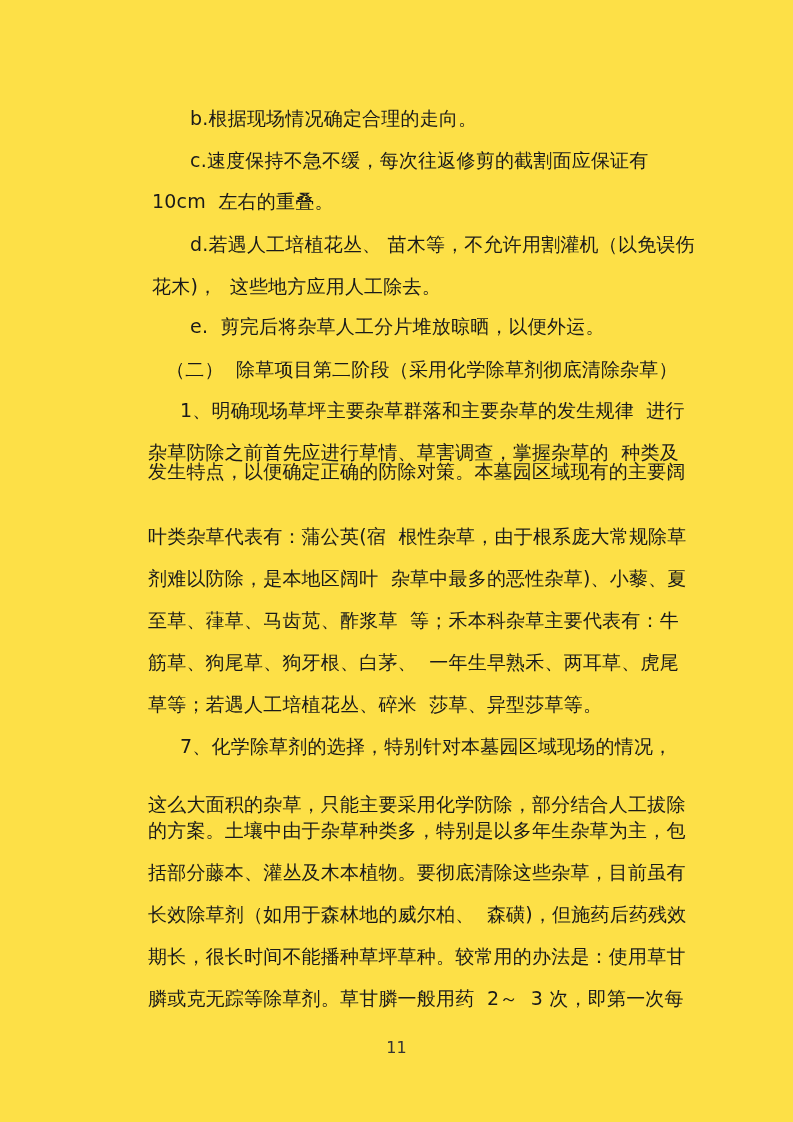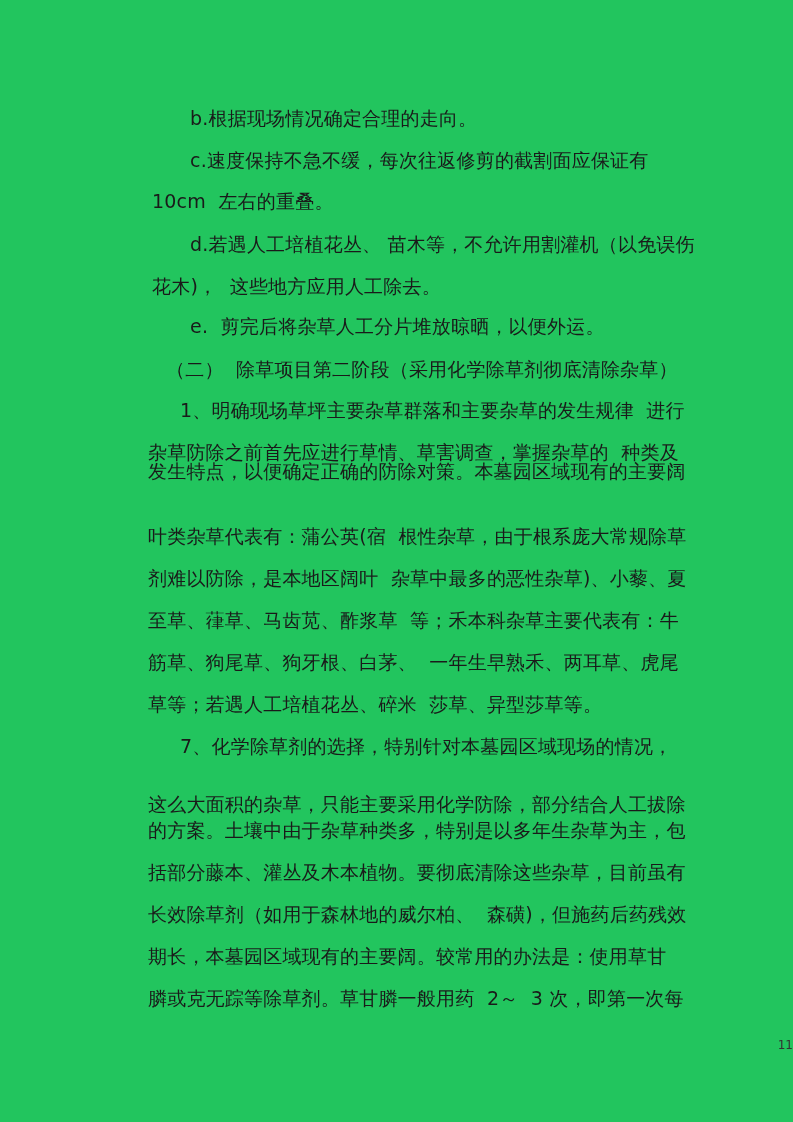--- a/index.html
+++ b/index.html
@@ -1,21 +1,21 @@
 <!DOCTYPE html>
 <html><head>
   <meta charset="utf-8">
   <style>
     html, body { margin: 0; padding: 0; background: #ffffff; }
     body { width: 793px; height: 1122px; position: relative; overflow: hidden;
            font-family: "DejaVu Sans", "Liberation Sans", sans-serif; color: #1a1a1a; }
-    .page { position: absolute; left: 0; top: 0; width: 793px; height: 1122px; background: #22c55e; }
+    .page { position: absolute; left: 0; top: 0; width: 793px; height: 1122px; background: #fde047; }
     .line { position: absolute; font-size: 19px; line-height: 24px; white-space: pre; letter-spacing: 0.2px; }
-    .footer { position: absolute; top: 1038px; left: 0; width: 793px; text-align: right;
-              font-size: 12px; color: #333; }
+    .footer { position: absolute; top: 1038px; left: 0; width: 793px; text-align: center;
+              font-size: 16px; color: #333; }
   </style>
 </head>
 <body>
 
 <div class="page">
   <div class="line" style="left: 190px; top: 106px;">b.根据现场情况确定合理的走向。</div>
   <div class="line" style="left: 190px; top: 148px;">c.速度保持不急不缓，每次往返修剪的截割面应保证有</div>
   <div class="line" style="left: 152px; top: 189px;">10cm  左右的重叠。</div>
   <div class="line" style="left: 190px; top: 232px;">d.若遇人工培植花丛、 苗木等，不允许用割灌机（以免误伤</div>
   <div class="line" style="left: 152px; top: 274px;">花木)，  这些地方应用人工除去。</div>
@@ -27,17 +27,17 @@
   <div class="line" style="left: 148px; top: 524px;">叶类杂草代表有：蒲公英(宿  根性杂草，由于根系庞大常规除草</div>
   <div class="line" style="left: 148px; top: 566px;">剂难以防除，是本地区阔叶  杂草中最多的恶性杂草)、小藜、夏</div>
   <div class="line" style="left: 148px; top: 608px;">至草、葎草、马齿苋、酢浆草  等；禾本科杂草主要代表有：牛</div>
   <div class="line" style="left: 148px; top: 650px;">筋草、狗尾草、狗牙根、白茅、  一年生早熟禾、两耳草、虎尾</div>
   <div class="line" style="left: 148px; top: 692px;">草等；若遇人工培植花丛、碎米  莎草、异型莎草等。</div>
   <div class="line" style="left: 180px; top: 734px;">7、化学除草剂的选择，特别针对本墓园区域现场的情况，</div>
   <div class="line" style="left: 148px; top: 792px;">这么大面积的杂草，只能主要采用化学防除，部分结合人工拔除</div>
   <div class="line" style="left: 148px; top: 818px; text-align: center;">的方案。土壤中由于杂草种类多，特别是以多年生杂草为主，包</div>
   <div class="line" style="left: 148px; top: 860px;">括部分藤本、灌丛及木本植物。要彻底清除这些杂草，目前虽有</div>
   <div class="line" style="left: 148px; top: 902px;">长效除草剂（如用于森林地的威尔柏、  森磺)，但施药后药残效</div>
-  <div class="line" style="left: 148px; top: 944px;">期长，本墓园区域现有的主要阔。较常用的办法是：使用草甘</div>
+  <div class="line" style="left: 148px; top: 944px;">期长，很长时间不能播种草坪草种。较常用的办法是：使用草甘</div>
   <div class="line" style="left: 148px; top: 986px;">膦或克无踪等除草剂。草甘膦一般用药  2～  3 次，即第一次每</div>
 
   <div class="footer">11</div>
 </div>
 
 </body></html>

